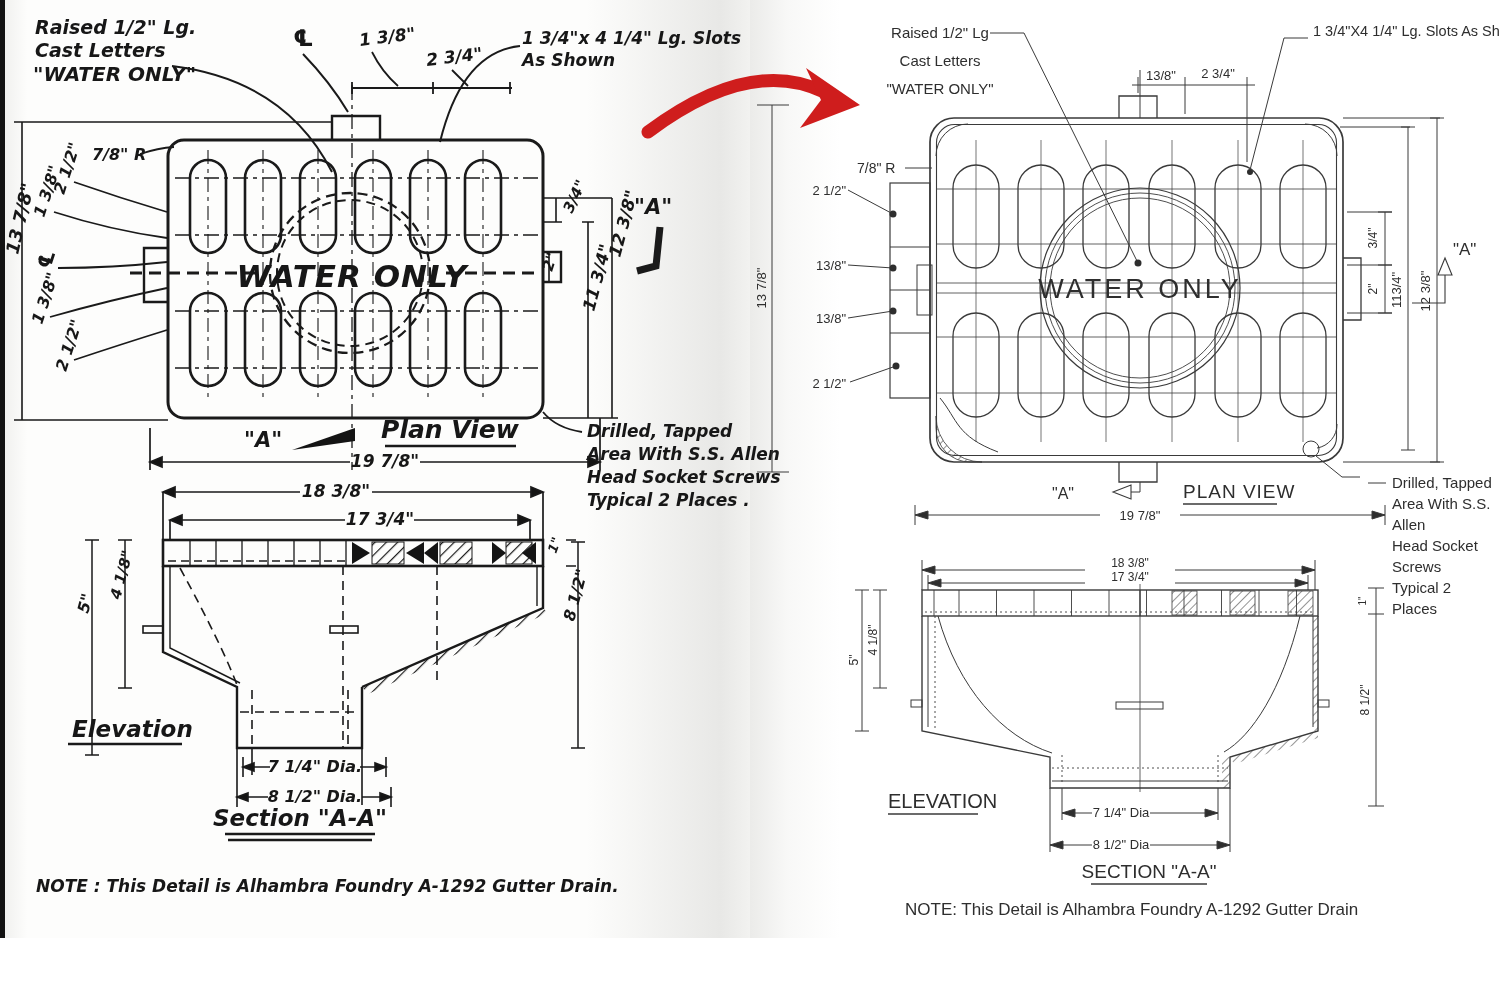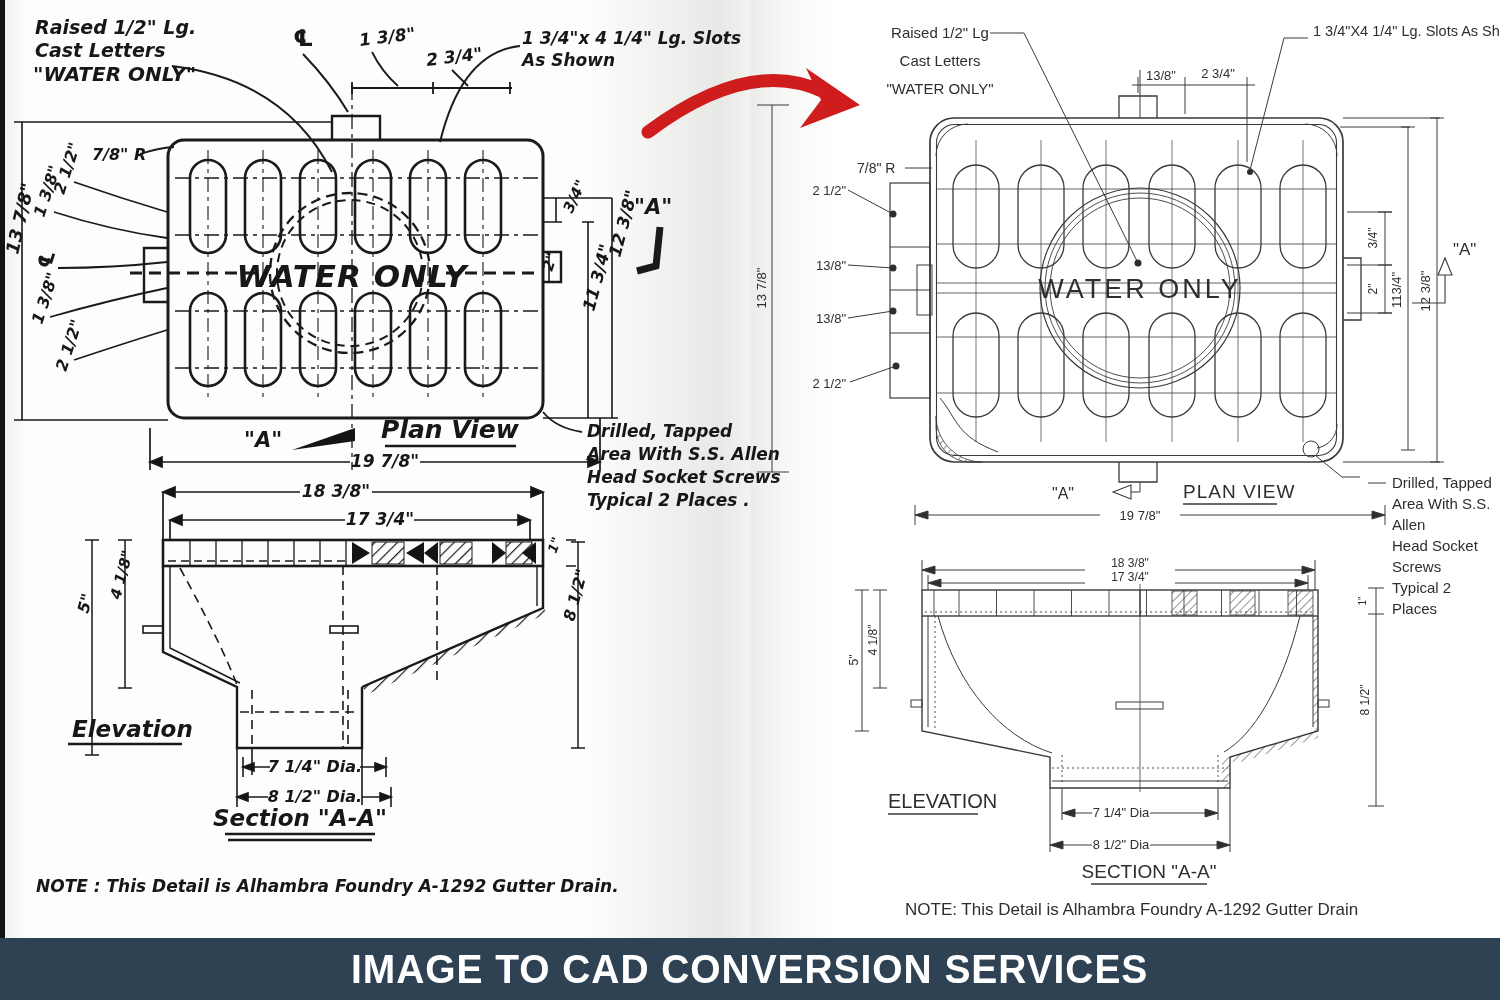--- a/index.html
+++ b/index.html
@@ -378,16 +378,13 @@
       <text class="cT" x="1121" y="817" font-size="13" text-anchor="middle">7 1/4" Dia</text>
       <text class="cT" x="1121" y="849" font-size="13" text-anchor="middle">8 1/2" Dia</text>
 
       <text class="cT" x="1149" y="878" font-size="19" text-anchor="middle">SECTION "A-A"</text>
       <path class="cLn" stroke-width="1.3" d="M1091,884 H1207"></path>
 
       <text class="cT" x="905" y="915" font-size="17">NOTE: This Detail is Alhambra Foundry A-1292 Gutter Drain</text>
     </g>
   </svg>
 
-  <div id="banner" style="background: rgb(46, 66, 84); color: rgb(255, 255, 255);">
-    <span>IMAGE TO CAD CONVERSION SERVICES</span>
-  </div>
 </div>
 
 </body></html>

